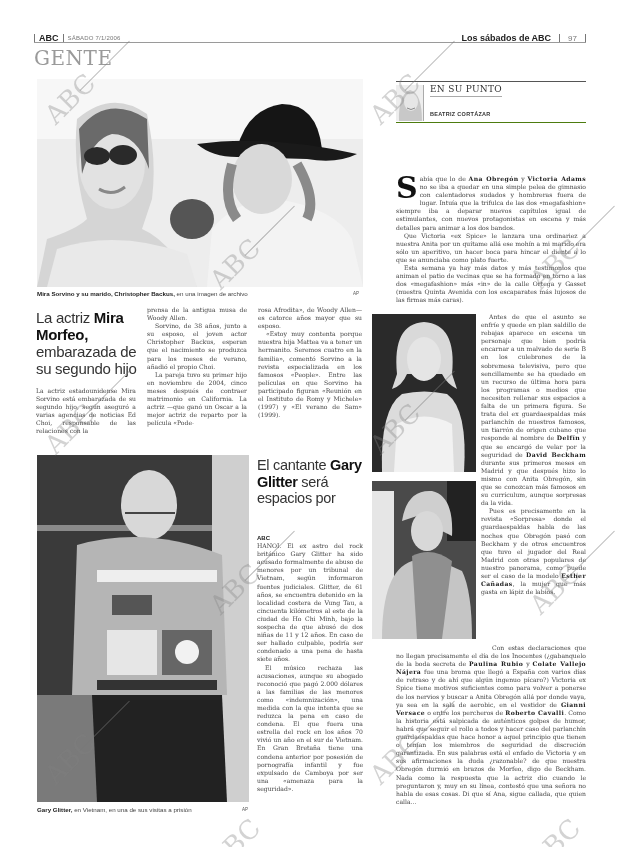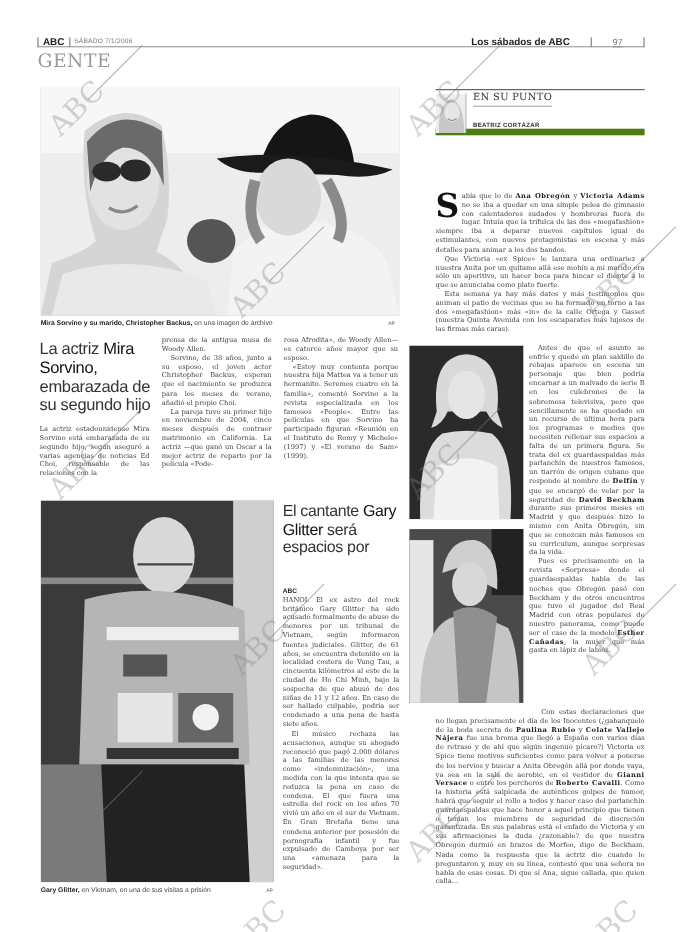--- a/index.html
+++ b/index.html
@@ -5,47 +5,47 @@
   * { box-sizing: border-box; margin: 0; padding: 0; }
   html, body { width: 620px; height: 847px; background: #ffffff; overflow: hidden; }
   body { position: relative; font-family: "DejaVu Serif", serif; color: #333; }
 
   
   .hdr-line { position: absolute; left: 34px; top: 42px; width: 552px; height: 1px; background: #9a9a9a; }
   .hdr-left { position: absolute; left: 34px; top: 33px; height: 10px; display: flex; align-items: center; gap: 4px; }
   .hdr-bar { width: 1px; height: 9px; background: #777; }
   .hdr-abc { font-family: "Liberation Sans", sans-serif; font-weight: bold; font-size: 9px; color: #222; }
   .hdr-date { font-family: "Liberation Sans", sans-serif; font-size: 6px; color: #777; letter-spacing: 0.2px; }
-  .hdr-right { position: absolute; right: 34px; top: 33px; height: 10px; display: flex; align-items: center; gap: 19px; text-align: center; }
+  .hdr-right { position: absolute; right: 34px; top: 33px; height: 10px; display: flex; align-items: center; gap: 8px; text-align: center; }
   .hdr-pub { font-family: "Liberation Sans", sans-serif; font-weight: bold; font-size: 9px; color: #222; }
   .hdr-page { font-family: "Liberation Sans", sans-serif; font-size: 8px; color: #777; text-decoration: underline; }
-  .section { position: absolute; left: 34px; top: 46px; font-family: "DejaVu Serif", serif; font-size: 17px; color: #9a9a9a; letter-spacing: 0.5px; }
+  .section { position: absolute; left: 34px; top: 46px; font-family: "DejaVu Serif", serif; font-size: 20px; color: #9a9a9a; letter-spacing: 0.5px; }
 
   
   .photo { position: absolute; overflow: hidden; background: #ccc; }
   .photo svg { display: block; width: 100%; height: 100%; }
 
   .caption { position: absolute; font-family: "Liberation Sans", sans-serif; font-size: 6.2px; color: #444; white-space: nowrap; }
   .caption b { color: #222; }
   .credit { position: absolute; font-family: "Liberation Sans", sans-serif; font-size: 4.5px; color: #555; }
 
   
   .hl-sans { position: absolute; font-family: "Liberation Sans", sans-serif; color: #333; font-weight: normal; letter-spacing: -0.3px; }
-  .hl-sans b { font-weight: normal; color: #111; }
+  .hl-sans b { font-weight: bold; color: #111; }
   .hl-serif { position: absolute; font-family: "DejaVu Serif", serif; color: #222; letter-spacing: -0.3px; }
 
   
   .col { position: absolute; font-family: "DejaVu Serif", serif; font-size: 6.1px; line-height: 8.1px; color: #444; text-align: justify; }
   .col p { text-indent: 8px; }
   .col p.noindent { text-indent: 0; }
   .col b { color: #222; letter-spacing: 0.4px; }
   .byline { font-family: "Liberation Sans", sans-serif; font-weight: bold; font-size: 6px; color: #222; }
 
   
-  .col-box { position: absolute; left: 396px; top: 81px; width: 190px; height: 42px; border-top: 1.5px solid #555; border-bottom: 6px solid #4d7c0f; }
+  .col-box { position: absolute; left: 396px; top: 81px; width: 190px; height: 42px; border-top: 1.5px solid #555; border-bottom: 1px solid #4d7c0f; }
   .col-box-photo { position: absolute; left: 0; top: 3px; width: 28px; height: 36px; overflow: hidden; border-right: 1px solid #aaa; }
   .col-box-title { position: absolute; left: 34px; top: 2px; font-family: "DejaVu Serif", serif; font-size: 9px; color: #333; letter-spacing: 0.3px; border-bottom: 1px solid #aaa; padding-bottom: 2px; }
   .col-box-author { position: absolute; left: 34px; top: 29px; font-family: "Liberation Sans", sans-serif; font-weight: bold; font-size: 5.5px; color: #333; letter-spacing: 0.3px; }
 
   .dropcap { float: left; font-family: "DejaVu Serif", serif; font-weight: bold; font-size: 30px; line-height: 26px; color: #111; margin: 0 2px 0 0; }
 
   
   .wm { position: absolute; pointer-events: none; }
   .wm span { position: absolute; font-family: "DejaVu Serif", serif; font-size: 26px; color: rgba(130,130,130,0.35); transform: rotate(-45deg); transform-origin: left bottom; white-space: nowrap; }
   .wm i { position: absolute; height: 1px; background: rgba(120,120,120,0.55); transform-origin: left center; }
@@ -90,21 +90,21 @@
     <path d="M195 85 Q185 120 200 140 M260 85 Q280 120 270 140" stroke="#8a8a8a" stroke-width="10" fill="none"></path>
   </svg>
 </div>
 <div class="caption" style="left:37px; top:290px;">
   <b>Mira Sorvino y su marido, Christopher Backus,</b><span> en una imagen de archivo</span>
 </div>
 <div class="credit" style="left:353px; top:291px;">AP</div>
 
 <div class="hl-sans" style="left:36px; top:309px; width:108px; font-size:15px; line-height:17px;">
   <div><span>La actriz </span><b>Mira</b></div>
-  <div><b>Sorvino,</b></div>
+  <div><b>Morfeo,</b></div>
   <div>embarazada de</div>
   <div>su segundo hijo</div>
 </div>
 
 <div class="col" style="left:36px; top:387px; width:100px;">
   <p class="noindent">La actriz estadounidense Mira Sorvino está embarazada de su segundo hijo, según aseguró a varias agencias de noticias Ed Choi, responsable de las relaciones con la</p>
 </div>
 <div class="col" style="left:147px; top:306px; width:100px;">
   <p class="noindent">prensa de la antigua musa de Woody Allen.</p>
   <p>Sorvino, de 38 años, junto a su esposo, el joven actor Christopher Backus, esperan que el nacimiento se produzca para los meses de verano, añadió el propio Choi.</p>

